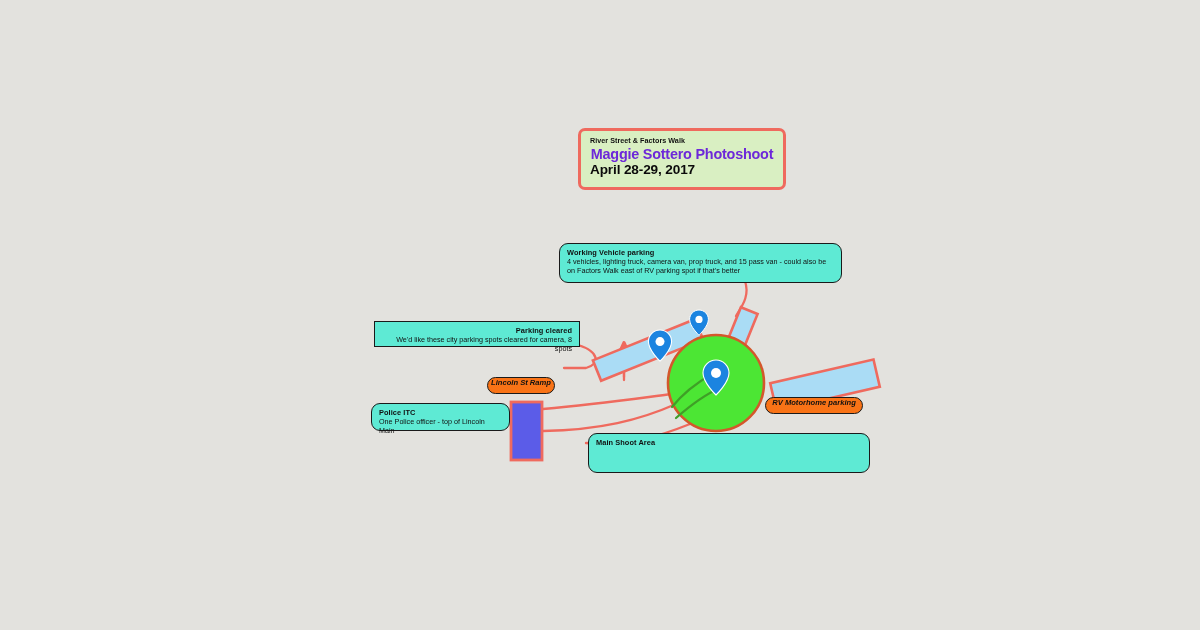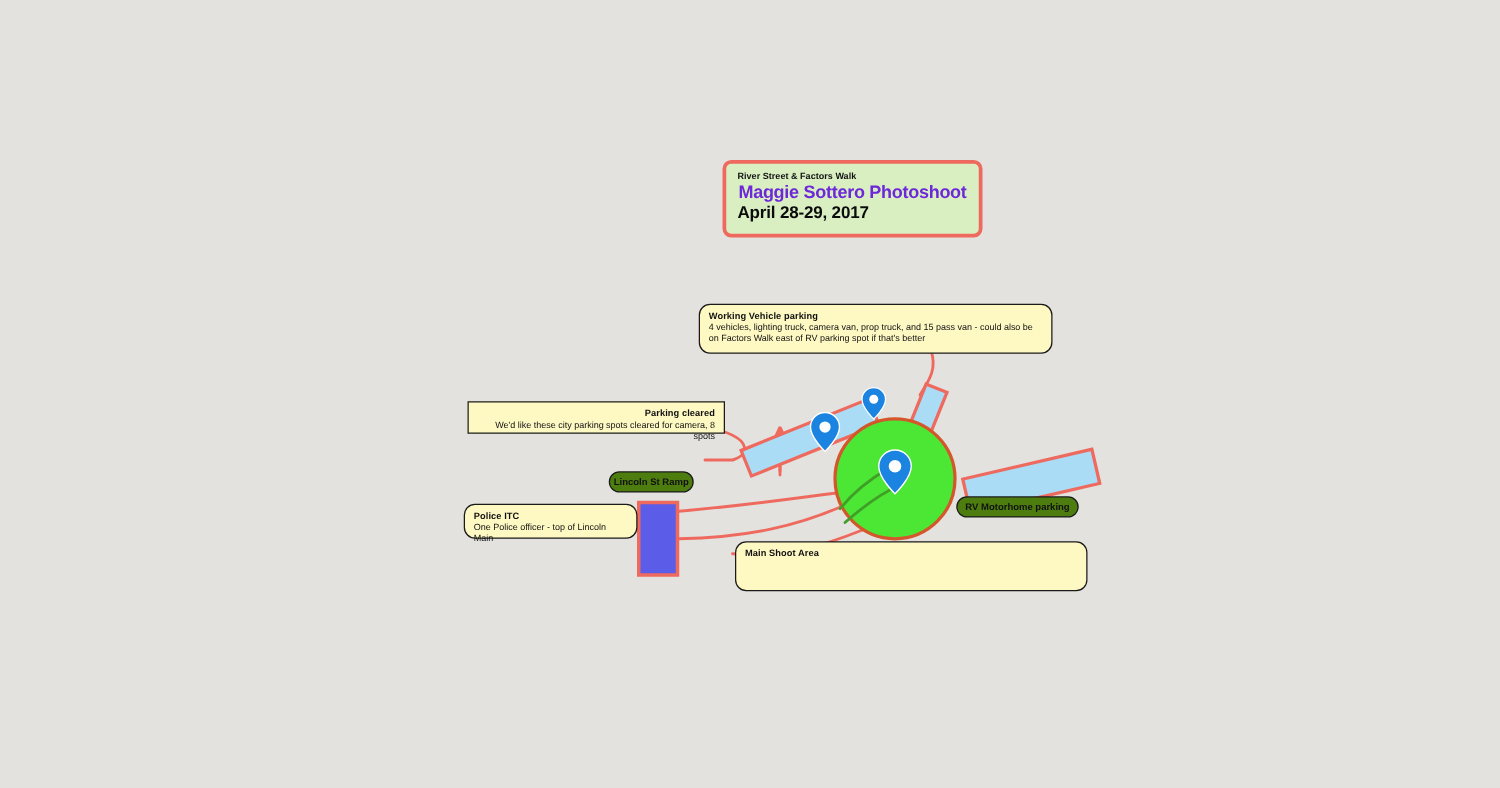--- a/index.html
+++ b/index.html
@@ -12,21 +12,21 @@
     position:relative;
   }
   #stage{position:absolute;left:0;top:0;width:1200px;height:629px;}
 
   
   #map-svg{position:absolute;left:0;top:0;width:1200px;height:630px;}
 
   
   .callout{
     position:absolute;
-    background:#fef9c3;
+    background:#5eead4;
     border:1.6px solid #1a1a1a;
     box-sizing:border-box;
     padding:4px 7px 5px 7px;
     color:#111;
     line-height:1.24;
   }
   .callout.rounded{ border-radius:9px; }
   .callout .ttl{
     font-size:7.4px;
     font-weight:bold;
@@ -37,32 +37,32 @@
   .callout .body{
     font-size:7.2px;
     font-weight:normal;
     display:block;
     white-space:pre-line;
   }
 
   
   .pill{
     position:absolute;
-    background:#4d7c0f;
+    background:#f97316;
     border:1.6px solid #1a1a1a;
     border-radius:14px;
     box-sizing:border-box;
     display:flex;
-    align-items:center;
     justify-content:center;
     font-size:7.6px;
     font-weight:bold;
     color:#111;
     padding:0 8px;
     white-space:nowrap;
+    font-style:italic;
   }
 
   
   #title-banner{
     position:absolute;
     left:578px;top:128px;
     width:208px;height:62px;
     background:#d9efc2;
     border:3px solid #ef6a5e;
     border-radius:7px;

